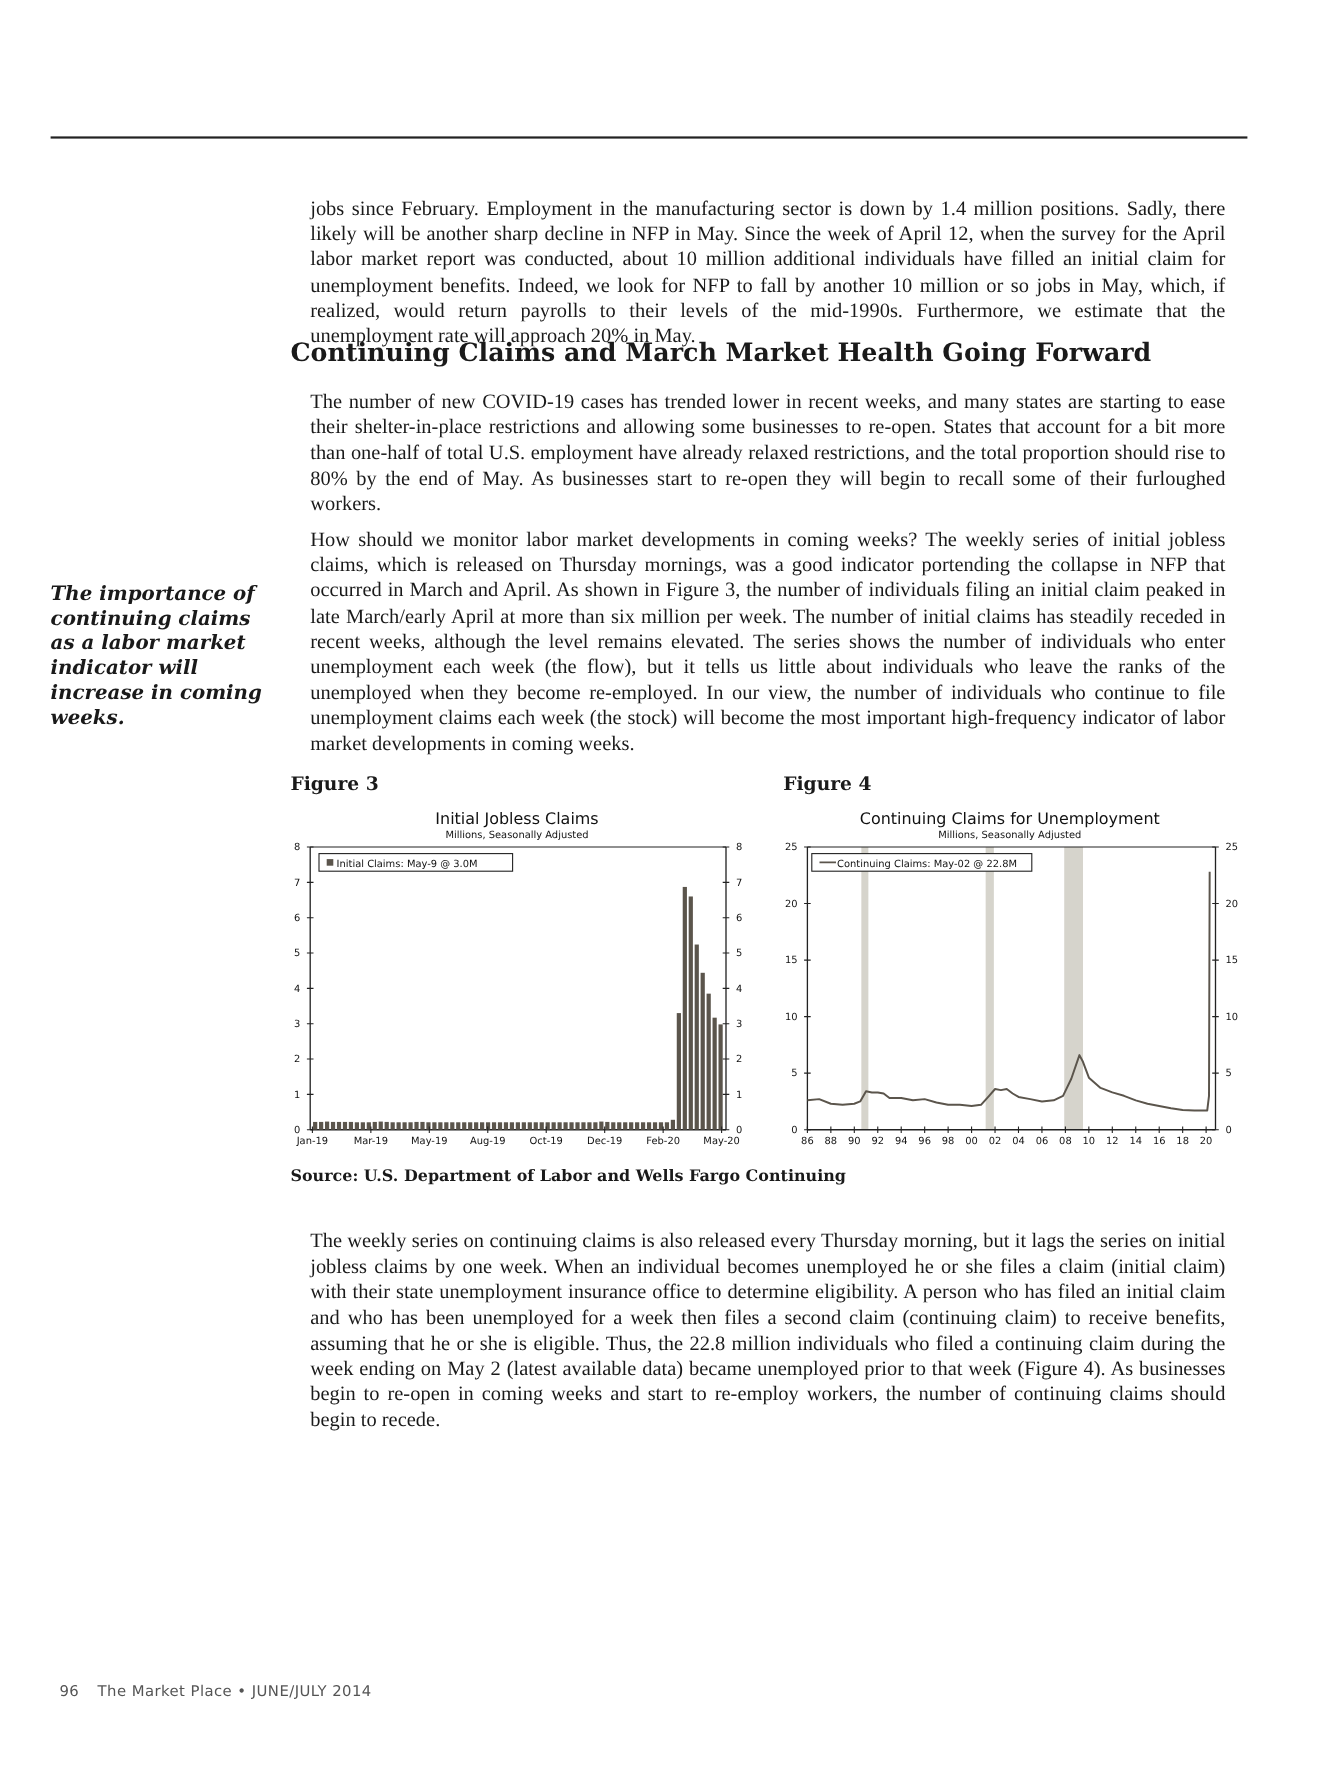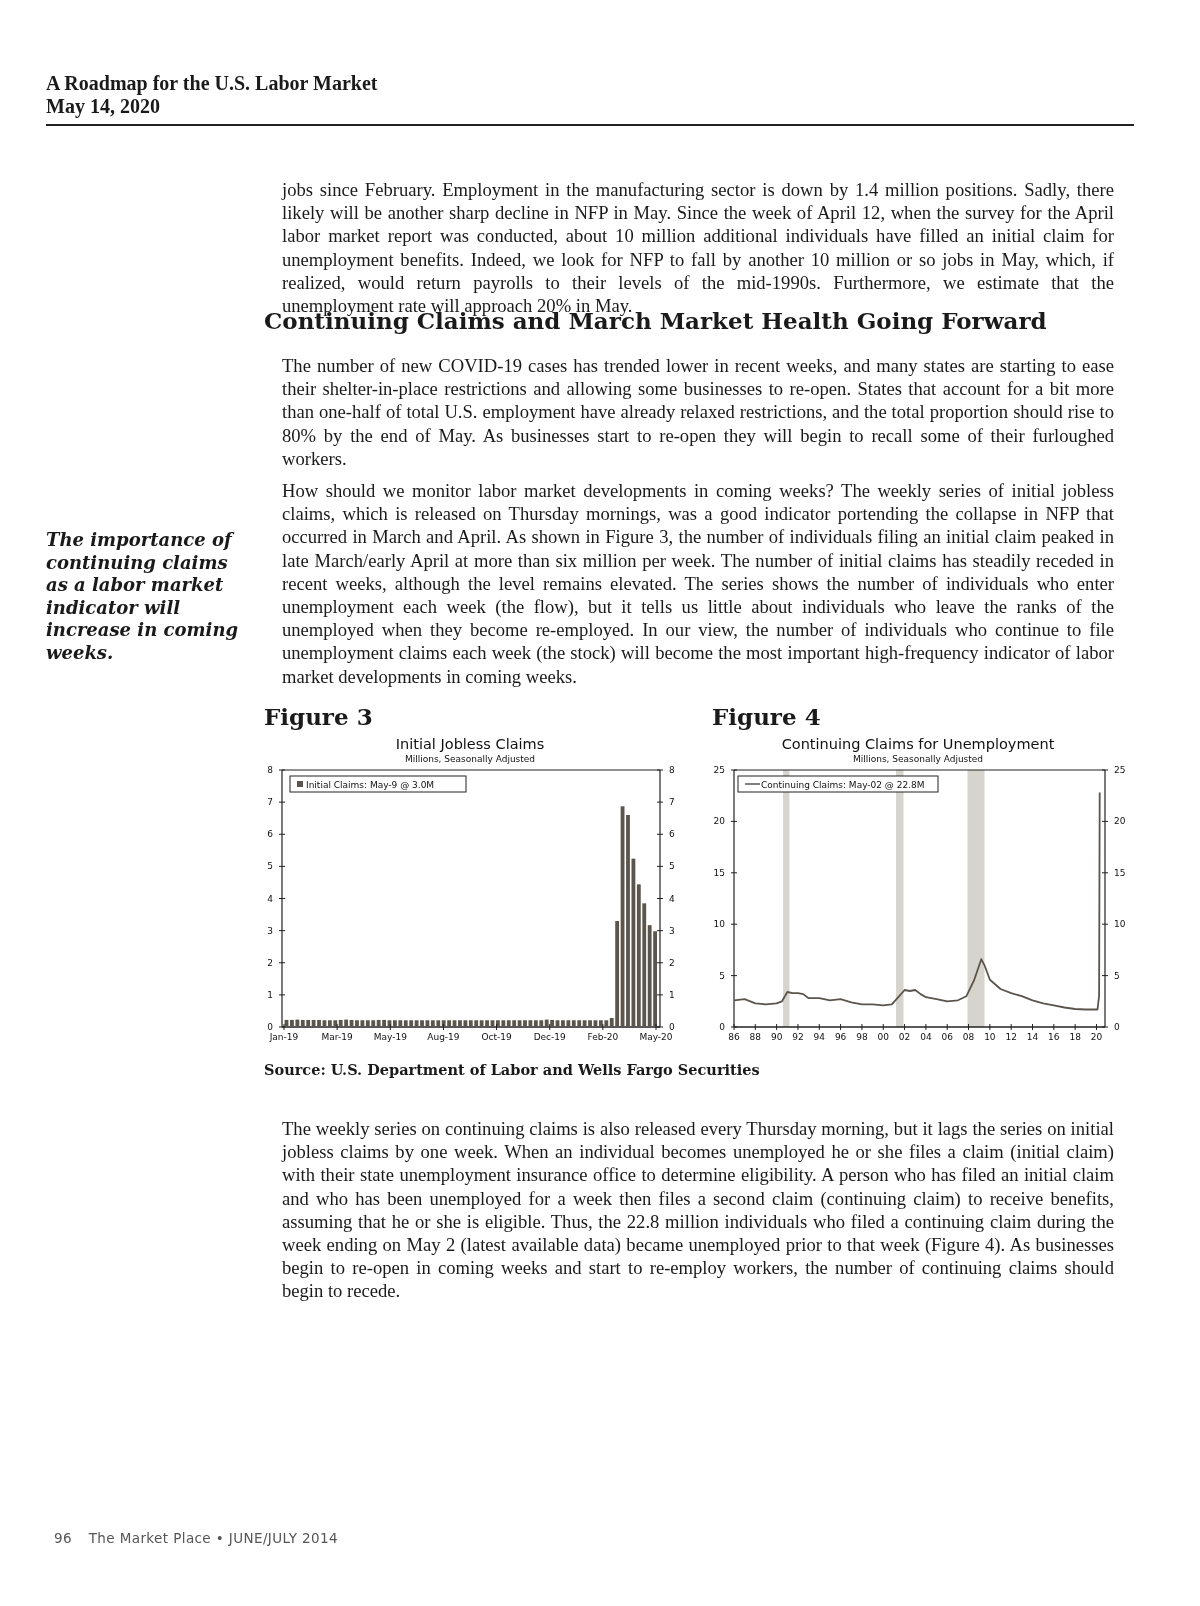--- a/index.html
+++ b/index.html
@@ -9,34 +9,30 @@
   .header .left { position: absolute; left: 0; top: 0; font-family: "Liberation Serif", serif; font-weight: bold; font-size: 20px; line-height: 23px; }
   .header .right { position: absolute; right: 0; top: 0; text-align: right; font-family: "Liberation Serif", serif; font-weight: bold; font-size: 20px; line-height: 23px; }
   .body-col { position: absolute; left: 264px; width: 868px; font-family: "Liberation Serif", serif; font-size: 18.6px; line-height: 23.2px; text-align: justify; }
   .body-col p { margin: 18px; }
   .p1 { top: 160px; }
   .h2 { position: absolute; left: 264px; top: 307px; font-family: "DejaVu Serif", serif; font-weight: bold; font-size: 23px; }
   .p2 { top: 336px; }
   .p3 { top: 461px; }
   .p4 { top: 1099px; }
   .sidebar { position: absolute; left: 46px; top: 529px; width: 200px; font-family: "DejaVu Serif", serif; font-style: italic; font-weight: bold; font-size: 18px; line-height: 22.6px; }
-  .fig-label { position: absolute; top: 703px; font-family: "DejaVu Serif", serif; font-weight: bold; font-size: 23px; }
+  .fig-label { position: absolute; top: 703px; font-family: "DejaVu Serif", serif; font-weight: bold; font-size: 17px; }
   .source { position: absolute; left: 264px; top: 1061px; font-family: "DejaVu Serif", serif; font-weight: bold; font-size: 14.5px; }
   .footer { position: absolute; left: 54px; top: 1530px; font-family: "DejaVu Sans", sans-serif; font-size: 13.5px; color: #555; letter-spacing: 0.4px; }
   .footer .pg { margin-right: 12px; }
   svg text { font-family: "DejaVu Sans", sans-serif; }
 </style>
 </head>
 <body>
 
 <div class="header">
-  <div class="left">
-    <div>A Roadmap for the U.S. Labor Market</div>
-    <div>May 14, 2020</div>
-  </div>
 </div>
 
 <div class="body-col p1">
     <p>jobs since February. Employment in the manufacturing sector is down by 1.4 million positions. Sadly, there likely will be another sharp decline in NFP in May. Since the week of April 12, when the survey for the April labor market report was conducted, about 10 million additional individuals have filled an initial claim for unemployment benefits. Indeed, we look for NFP to fall by another 10 million or so jobs in May, which, if realized, would return payrolls to their levels of the mid-1990s. Furthermore, we estimate that the unemployment rate will approach 20% in May.</p>
   </div>
 
 <div class="h2">Continuing Claims and March Market Health Going Forward</div>
 
 <div class="body-col p2">
     <p>The number of new COVID-19 cases has trended lower in recent weeks, and many states are starting to ease their shelter-in-place restrictions and allowing some businesses to re-open. States that account for a bit more than one-half of total U.S. employment have already relaxed restrictions, and the total proportion should rise to 80% by the end of May. As businesses start to re-open they will begin to recall some of their furloughed workers.</p>
@@ -257,21 +253,21 @@
       <text x="375.1494252873568" y="308" font-size="9" text-anchor="middle" fill="#111">18</text>
       <line x1="396.47126436781656" y1="292" x2="396.47126436781656" y2="298" stroke="#222"></line>
       <text x="396.47126436781656" y="308" font-size="9" text-anchor="middle" fill="#111">20</text>
       <polyline points="34.0,268.3 44.7,267.2 55.3,271.4 66.0,272.4 76.6,271.4 82.0,269.3 87.3,260.0 92.6,261.1 98.0,261.1 103.3,262.1 108.6,266.2 119.3,266.2 129.9,268.3 140.6,267.2 151.3,270.3 161.9,272.4 172.6,272.4 183.3,273.4 191.8,272.4 199.2,264.2 204.6,258.0 209.9,259.0 215.2,258.0 220.6,262.1 225.9,265.2 236.6,267.2 247.2,269.3 257.9,268.3 266.4,264.2 273.9,248.7 281.3,227.2 284.5,233.3 289.9,247.7 300.5,257.0 311.2,261.1 321.8,264.2 332.5,268.3 343.2,271.4 353.8,273.4 364.5,275.5 375.1,277.0 385.8,277.5 397.5,277.5 399.1,264.2 399.7,60.6" fill="none" stroke="#5b554c" stroke-width="1.8" stroke-linejoin="round"></polyline>
     </g>
   <rect x="38" y="44" width="200" height="16" fill="#fff" stroke="#222" stroke-width="1"></rect>
   <line x1="45" y1="52" x2="60" y2="52" stroke="#5b554c" stroke-width="1.5"></line>
   <text x="61" y="56" font-size="9" fill="#111">Continuing Claims: May-02 @ 22.8M</text>
 </svg>
 
-<div class="source">Source: U.S. Department of Labor and Wells Fargo Securities</div>
+<div class="source">Source: U.S. Department of Labor and Wells Fargo Continuing</div>
 
 <div class="body-col p4">
     <p>The weekly series on continuing claims is also released every Thursday morning, but it lags the series on initial jobless claims by one week. When an individual becomes unemployed he or she files a claim (initial claim) with their state unemployment insurance office to determine eligibility. A person who has filed an initial claim and who has been unemployed for a week then files a second claim (continuing claim) to receive benefits, assuming that he or she is eligible. Thus, the 22.8 million individuals who filed a continuing claim during the week ending on May 2 (latest available data) became unemployed prior to that week (Figure 4). As businesses begin to re-open in coming weeks and start to re-employ workers, the number of continuing claims should begin to recede.</p>
   </div>
 
 <div class="footer">
   <span class="pg">96</span>
   <span>The Market Place • JUNE/JULY 2014</span>
 </div>
 

